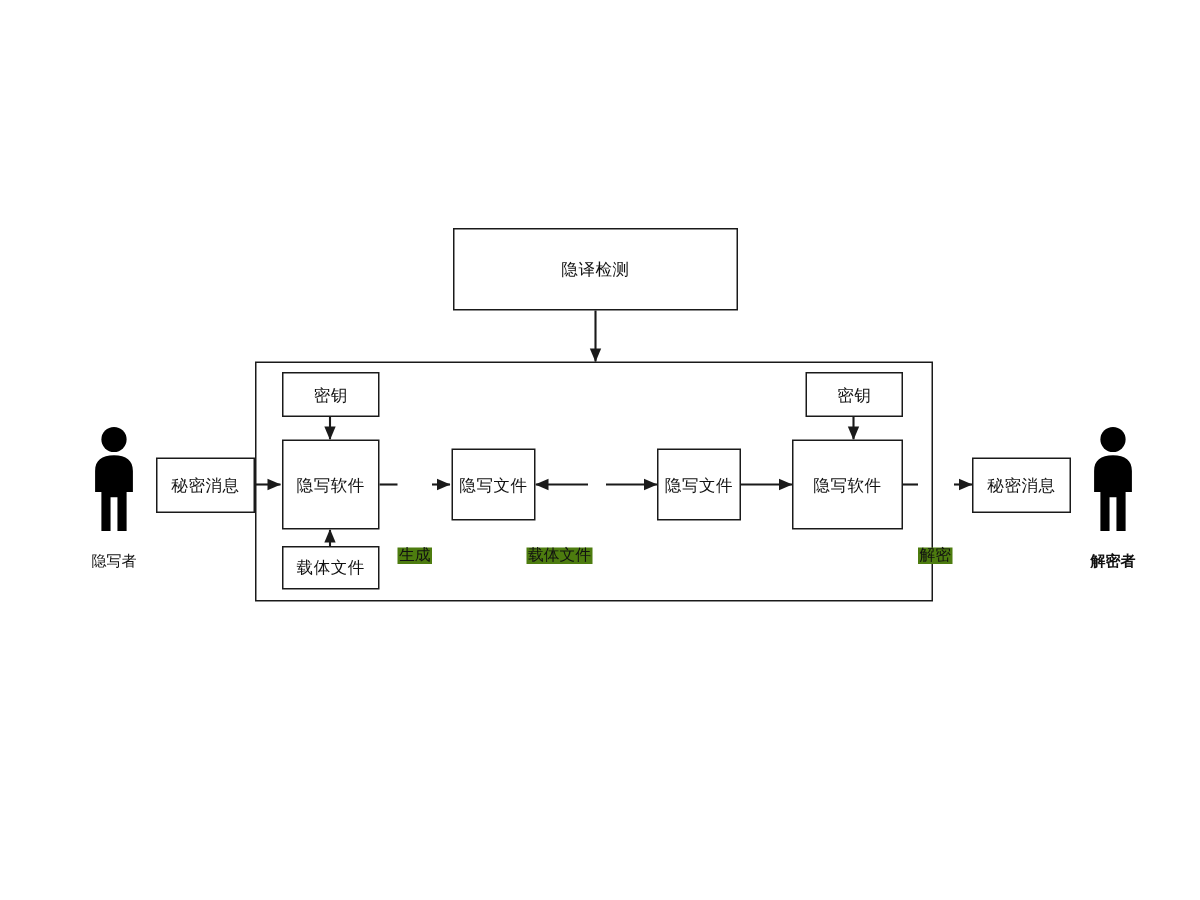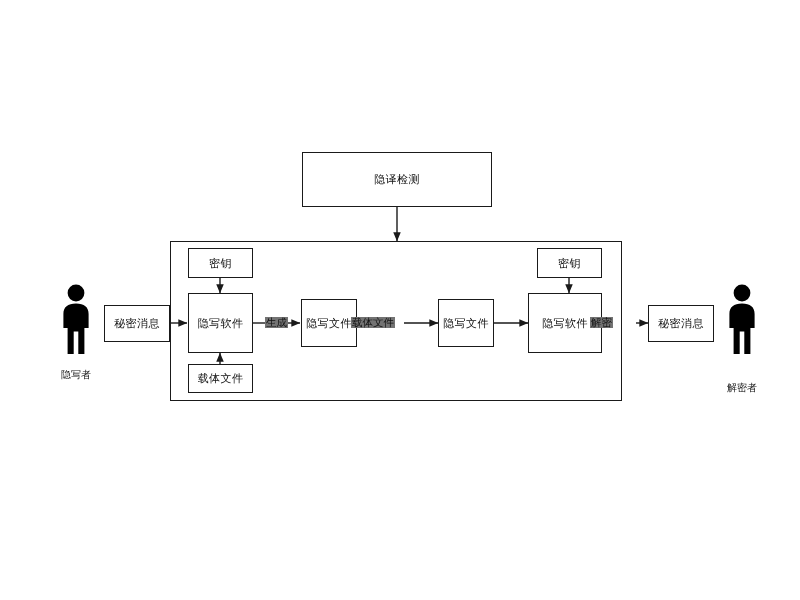--- a/index.html
+++ b/index.html
@@ -44,24 +44,25 @@
   .group-box {
     position: absolute;
     box-sizing: border-box;
     border: 1.4px solid #1a1a1a;
     background: transparent;
   }
   .edge-label {
     position: absolute;
     font-size: 10.5px;
     color: #111111;
-    background: #737373;
+    background: #4d7c0f;
     padding: 0 1px;
     white-space: nowrap;
     line-height: 1;
+    margin-top: 48px;
   }
   .actor-label {
     position: absolute;
     font-size: 10px;
     color: #111111;
     white-space: nowrap;
     text-align: center;
     line-height: 1;
   }
   .actor {
@@ -117,21 +118,21 @@
   <div class="actor-label" style="left:40px; top:370px; width:72px;">
     <span>隐写者</span>
   </div>
 
   <svg class="actor" style="left:724px; top:284px; width:36px; height:72px;" viewBox="0 0 36 72">
     <g fill="#000000">
       <circle cx="18" cy="9" r="8.4"></circle>
       <path d="M18,19.5 C26.2,19.5 30.6,23 30.6,30 L30.6,44 L26.4,44 L26.4,70 L20.3,70 L20.3,47.5 L15.7,47.5 L15.7,70 L9.6,70 L9.6,44 L5.4,44 L5.4,30 C5.4,23 9.8,19.5 18,19.5 Z"></path>
     </g>
   </svg>
-  <div class="actor-label" style="left:706px; top:383px; width:72px;">
+  <div class="actor-label" style="left:706px; top:370px; width:72px;font-weight:bold;">
     <span>解密者</span>
   </div>
 
   <div class="node" style="left:104px; top:305px; width:66px; height:37px;">
     <span>秘密消息</span>
   </div>
 
   <div class="node" style="left:188px; top:248px; width:65px; height:30px;">
     <span>密钥</span>
   </div>
@@ -165,17 +166,17 @@
   </div>
 
   <div class="edge-label" style="left:265px; top:317px;">
     <span>生成</span>
   </div>
 
   <div class="edge-label" style="left:373px; top:317px; transform:translateX(-50%);">
     <span>载体文件</span>
   </div>
 
-  <div class="edge-label" style="left:590px; top:317px;">
+  <div class="edge-label" style="left:612px; top:317px;">
     <span>解密</span>
   </div>
 
 </div>
 
 </body></html>

